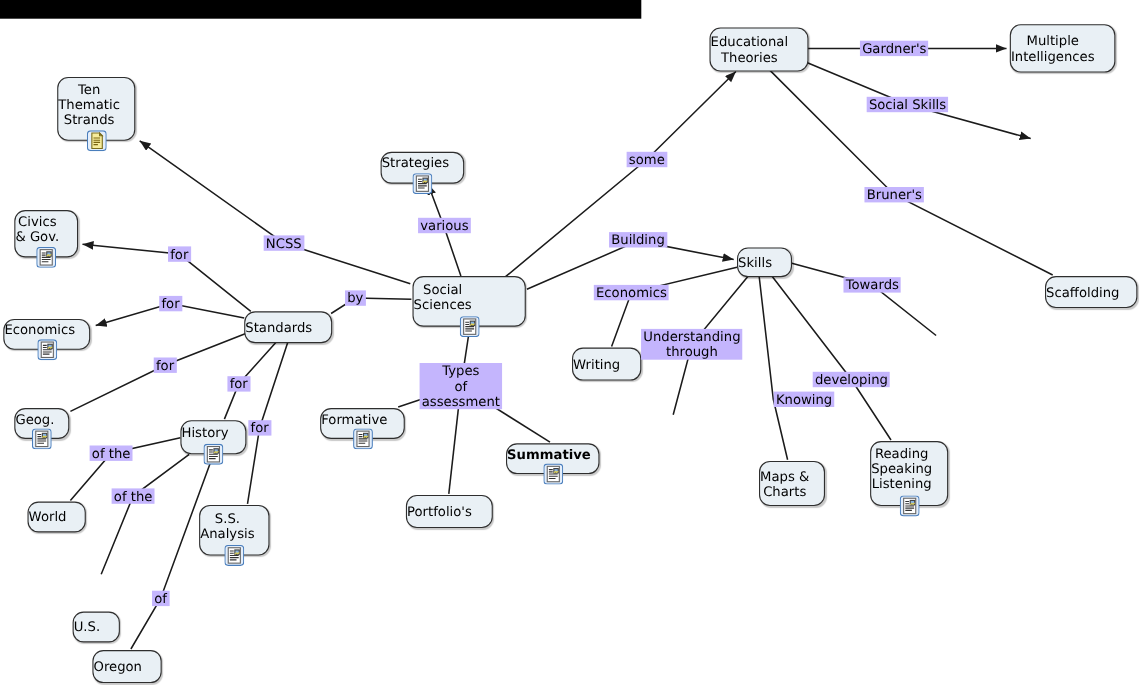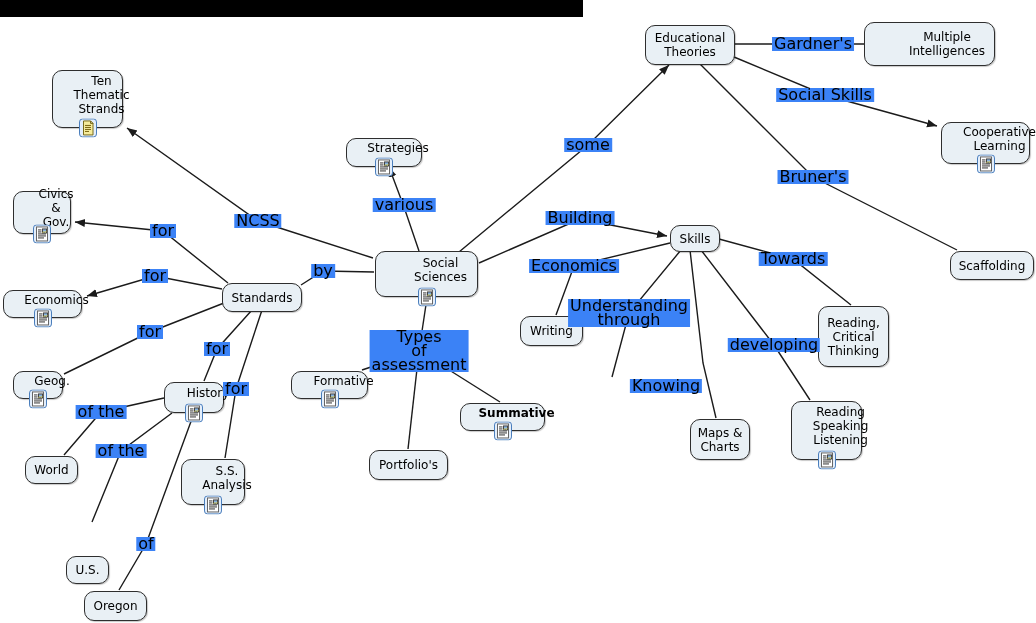--- a/index.html
+++ b/index.html
@@ -1,27 +1,27 @@
 <!DOCTYPE html>
 <html><head>
 <meta charset="utf-8">
 <style>
   html,body{margin:0;padding:0;background:#fff;}
   #stage{position:relative;width:1036px;height:623px;background:#ffffff;overflow:hidden;
          font-family:"DejaVu Sans","Liberation Sans",sans-serif;}
   #topbar{position:absolute;left:0;top:0;width:583px;height:17px;background:#000;}
   #edges{position:absolute;left:0;top:0;width:1036px;height:623px;}
   .node{position:absolute;background:#e9f0f5;border:1px solid #2e2e2e;border-radius:10px;
-        display:flex;align-items:center;justify-content:center;text-align:center;
+        display:flex;align-items:center;justify-content:flex-start;text-align:center;
         font-size:12px;line-height:14px;color:#000;box-shadow:1px 1px 1px rgba(0,0,0,.22);}
   .nlabel{white-space:pre-line;}
-  .has-icon{padding-bottom:9px;box-sizing:border-box;padding-left:28px;}
+  .has-icon{padding-bottom:9px;box-sizing:border-box;}
   .res{position:absolute;left:50%;bottom:0;transform:translate(-50%,55%);width:18px;height:19px;}
-  .llabel{position:absolute;transform:translate(-50%,-50%);background:#3b82f6;padding:0 2px;
-          font-size:16px;line-height:14px;color:#000;text-align:center;white-space:pre-line;}
+  .llabel{position:absolute;transform:translate(-50%,-50%);background:#c4b5fd;padding:0 2px;
+          font-size:12px;line-height:14px;color:#000;text-align:center;white-space:pre-line;}
   svg{display:block;}
 </style>
 </head>
 <body>
 
 <div id="stage">
 
   <svg width="0" height="0" style="position:absolute" aria-hidden="true">
     <defs>
       <symbol id="ic-web" viewBox="0 0 18 19">
@@ -185,51 +185,37 @@
   <div class="node" style="left:520px;top:316px;width:61px;height:28px;">
     <span class="nlabel">Writing</span>
   </div>
   <div class="node" style="left:690px;top:419px;width:58px;height:39px;">
     <span class="nlabel">Maps &amp;
 Charts</span>
   </div>
   <div class="node" style="left:670px;top:225px;width:48px;height:25px;">
     <span class="nlabel">Skills</span>
   </div>
-  <div class="node" style="left:818px;top:306px;width:69px;height:59px;">
-    <span class="nlabel">Reading,
-Critical
-Thinking</span>
-  </div>
   <div class="node has-icon" style="left:791px;top:401px;width:71px;height:59px;">
     <span class="nlabel">Reading
 Speaking
 Listening</span>
     <span class="res">
         <svg width="18" height="19">
           <use href="#ic-web"></use>
         </svg>
       </span>
   </div>
   <div class="node" style="left:645px;top:25px;width:88px;height:38px;">
     <span class="nlabel">Educational
 Theories</span>
   </div>
-  <div class="node" style="left:864px;top:22px;width:94px;height:42px;padding-left:35px;">
+  <div class="node" style="left:918px;top:22px;width:94px;height:42px;">
     <span class="nlabel">Multiple
 Intelligences</span>
-  </div>
-  <div class="node has-icon" style="left:941px;top:122px;width:89px;height:42px;">
-    <span class="nlabel">Cooperative
-Learning</span>
-    <span class="res">
-        <svg width="18" height="19">
-          <use href="#ic-web"></use>
-        </svg>
-      </span>
   </div>
   <div class="node" style="left:950px;top:251px;width:82px;height:27px;">
     <span class="nlabel">Scaffolding</span>
   </div>
 
   <div class="llabel" style="left:258px;top:221px;">NCSS</div>
   <div class="llabel" style="left:163px;top:231px;">for</div>
   <div class="llabel" style="left:155px;top:276px;">for</div>
   <div class="llabel" style="left:150px;top:332px;">for</div>
   <div class="llabel" style="left:217px;top:349px;">for</div>
@@ -240,20 +226,20 @@
   <div class="llabel" style="left:323px;top:271px;">by</div>
   <div class="llabel" style="left:404px;top:205px;">various</div>
   <div class="llabel" style="left:588px;top:145px;">some</div>
   <div class="llabel" style="left:580px;top:218px;">Building</div>
   <div class="llabel" style="left:419px;top:351px;">Types
 of
 assessment</div>
   <div class="llabel" style="left:574px;top:266px;">Economics</div>
   <div class="llabel" style="left:629px;top:313px;">Understanding
 through</div>
-  <div class="llabel" style="left:666px;top:363px;margin-top:23px;">Knowing</div>
+  <div class="llabel" style="left:731px;top:363px;">Knowing</div>
   <div class="llabel" style="left:774px;top:345px;">developing</div>
   <div class="llabel" style="left:793px;top:259px;">Towards</div>
   <div class="llabel" style="left:813px;top:44px;">Gardner's</div>
   <div class="llabel" style="left:825px;top:95px;">Social Skills</div>
   <div class="llabel" style="left:813px;top:177px;">Bruner's</div>
 
 </div>
 
 </body></html>

